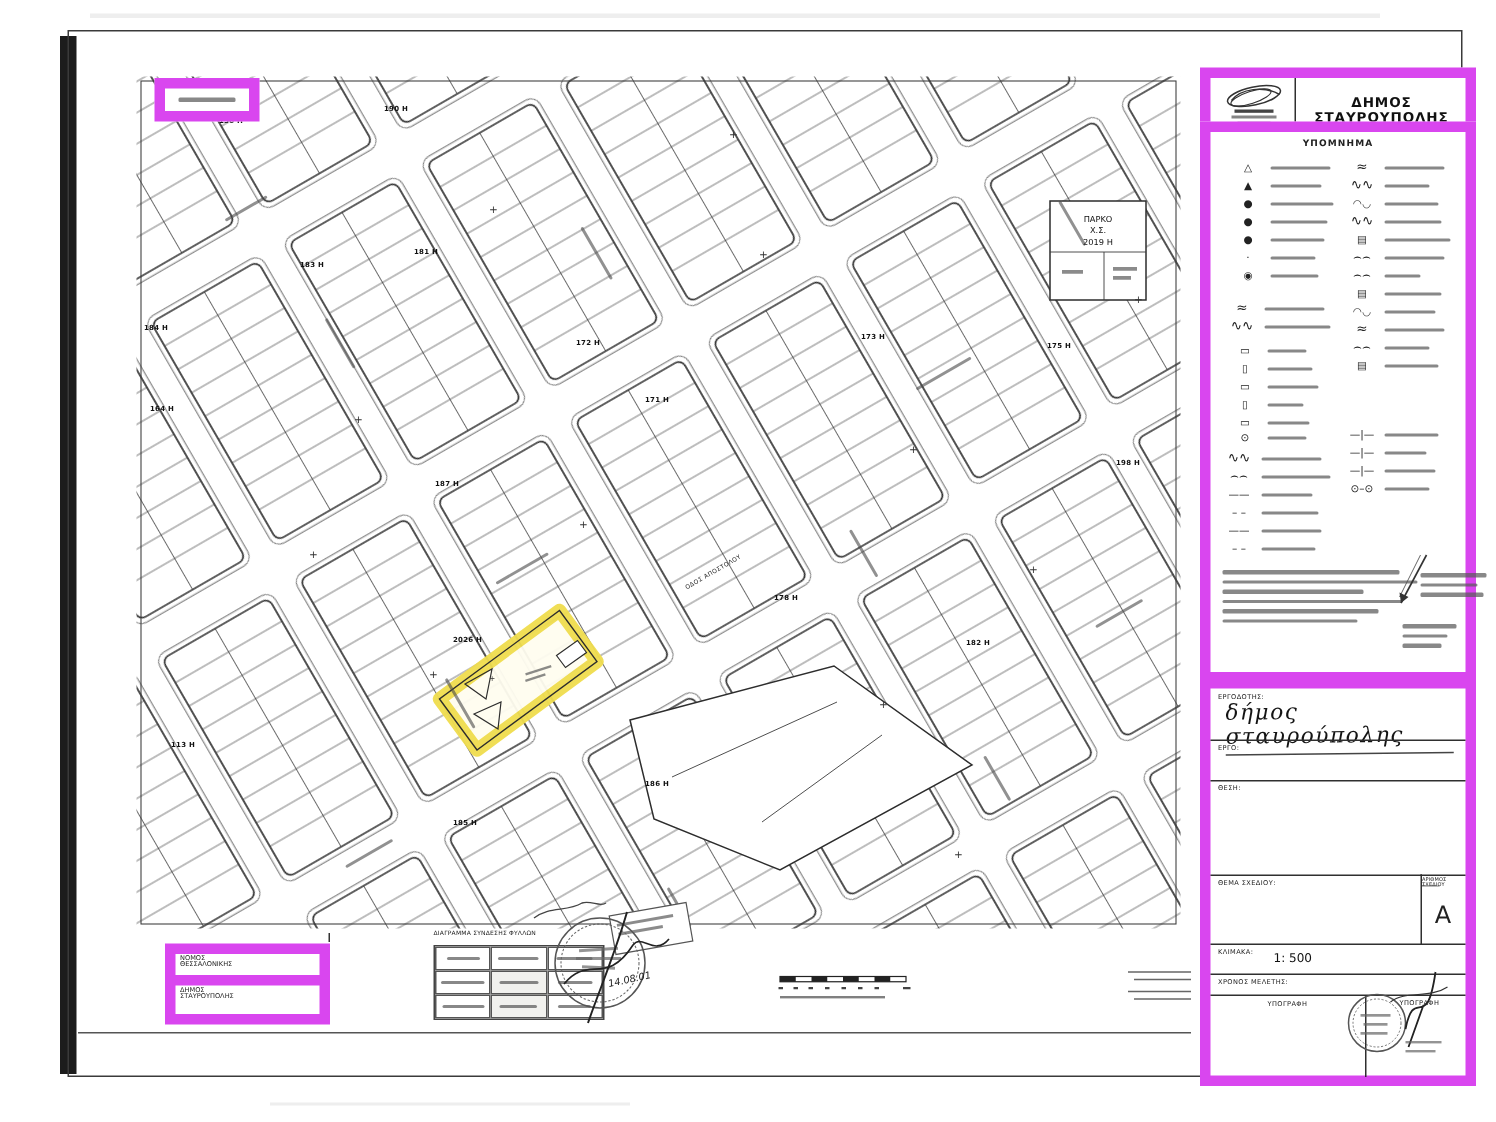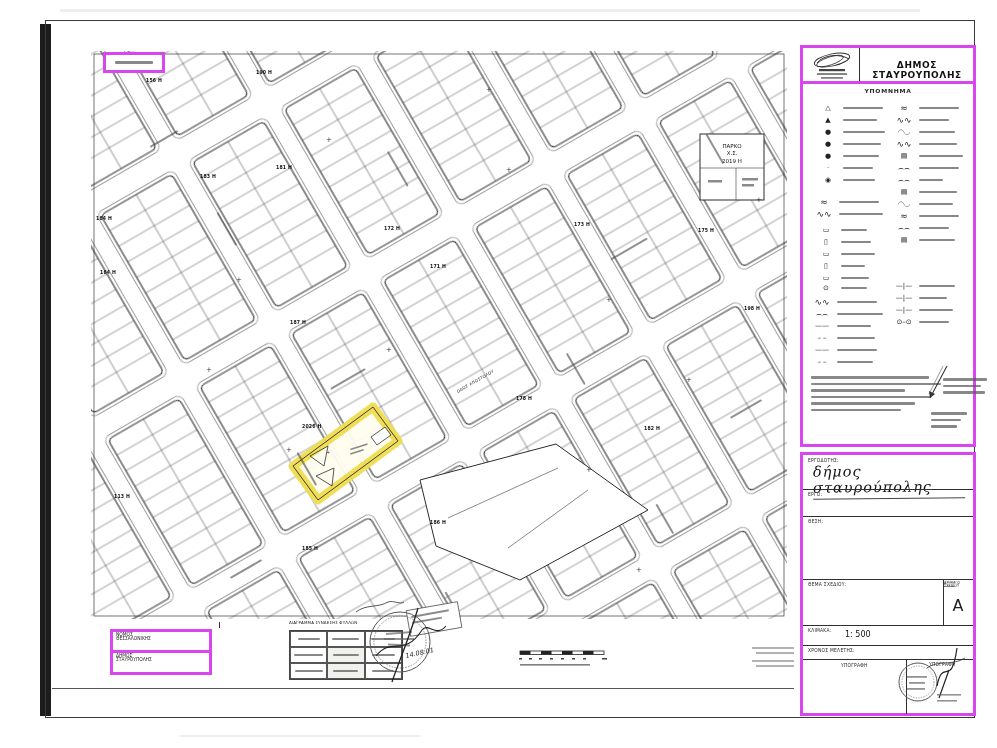--- a/index.html
+++ b/index.html
@@ -1,18 +1,18 @@
 <!DOCTYPE html>
 <html><head>
 <meta charset="utf-8">
 <style>
   html,body{margin:0;padding:0;background:#ffffff;}
   body{width:997px;height:748px;position:relative;font-family:"DejaVu Sans",sans-serif;color:#1e1e1e;overflow:hidden;}
   .abs{position:absolute;}
-  .box{border:3px solid #d946ef;background:#fff;}
+  .box{border:7px solid #d946ef;background:#fff;}
   .smb{display:inline-block;height:2.5px;background:#5a5a5a;opacity:.72;border-radius:1px;}
   
   #left-bar{left:40px;top:24px;width:11px;height:692px;background:#1c1c1c;}
   #sheet-frame{left:45px;top:20px;width:928px;height:696px;border:1.2px solid #3a3a3a;}
   #map-bottom-line{left:52px;top:688px;width:742px;height:0;border-top:1px solid #555;}
   .scan-streak{background:#e0e0e0;opacity:.55;}
   
   #panel-header{left:800px;top:45px;width:170px;height:36px;}
   #panel-header .divider{position:absolute;left:56px;top:0;width:0;height:100%;border-left:1px solid #2f2f2f;}
   #panel-title{position:absolute;left:60px;top:12px;width:108px;text-align:center;font-size:9px;font-weight:bold;letter-spacing:.6px;color:#111;}

